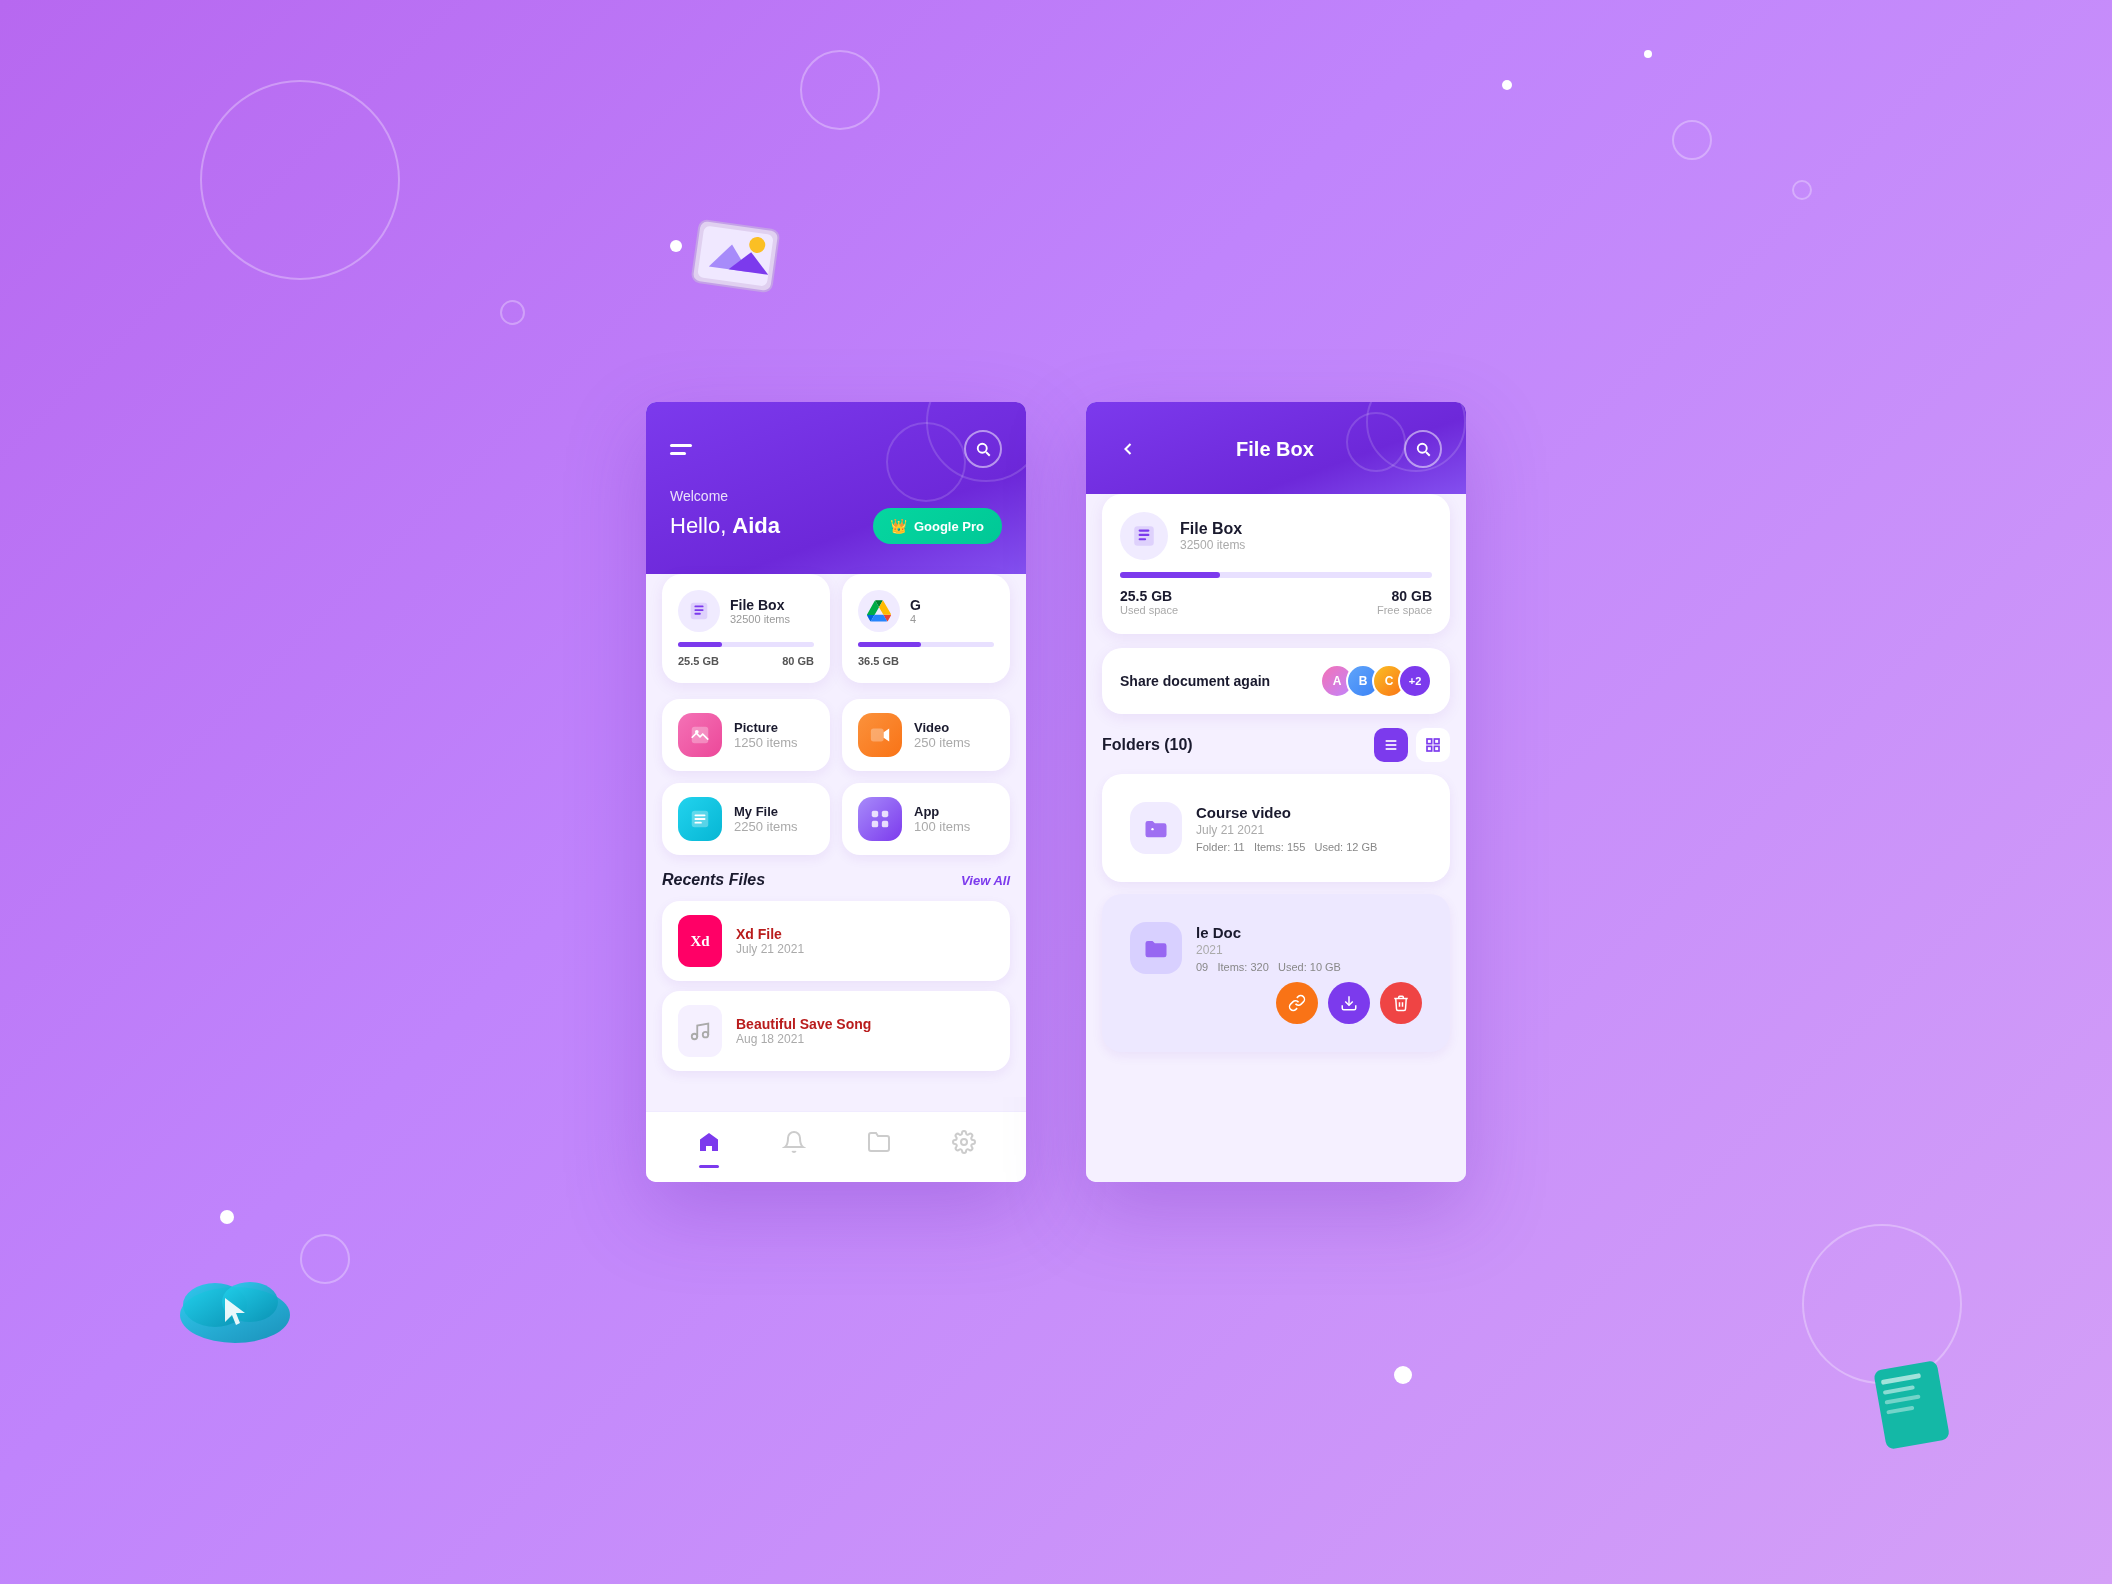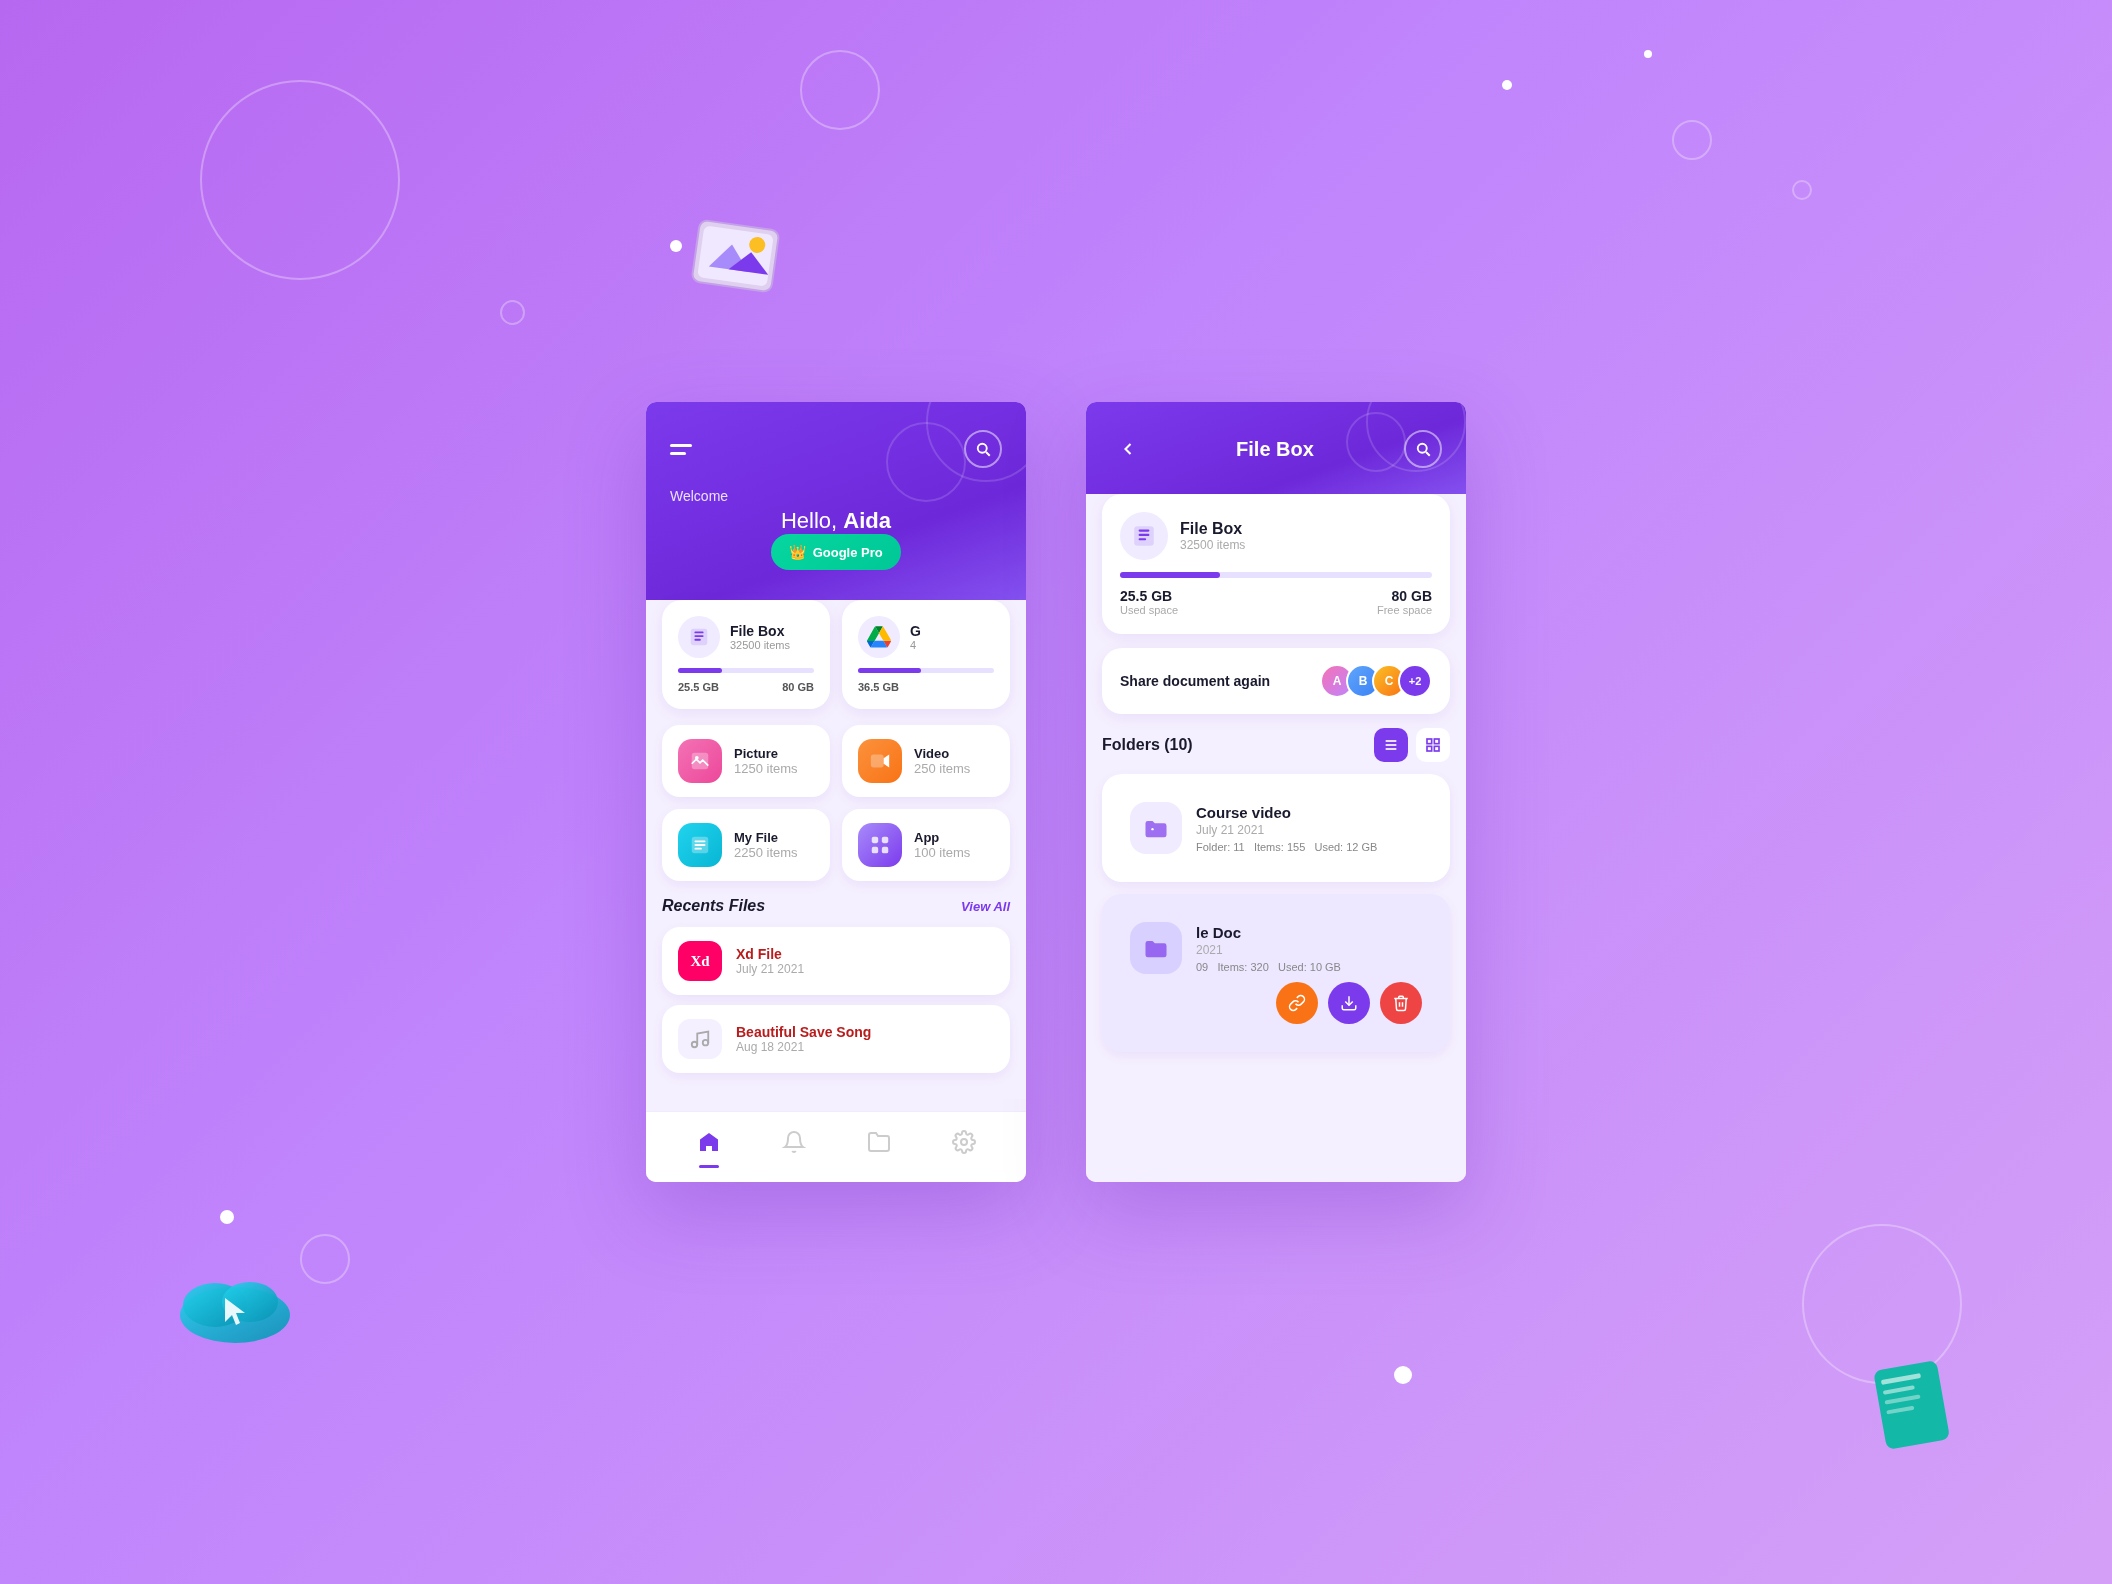--- a/index.html
+++ b/index.html
@@ -94,21 +94,20 @@
       color: rgba(255,255,255,0.85);
       font-size: 14px;
       font-weight: 400;
       margin-bottom: 4px;
     }
 
     .hello-row {
       display: flex;
       align-items: center;
       justify-content: space-between;
-      flex-direction: column;
     }
 
     .hello-name {
       color: white;
       font-size: 22px;
       font-weight: 400;
     }
     .hello-name strong {
       font-weight: 800;
     }
@@ -282,21 +281,21 @@
       display: flex;
       align-items: center;
       gap: 14px;
       margin-bottom: 10px;
       box-shadow: 0 4px 12px rgba(100,30,180,0.07);
       cursor: pointer;
     }
 
     .recent-file-icon {
       width: 44px;
-      height: 40px;
+      height: 52px;
       border-radius: 12px;
       display: flex;
       align-items: center;
       justify-content: center;
       font-size: 20px;
       font-weight: 900;
       color: white;
     }
 
     .xd-icon { background: #ff0066; }

